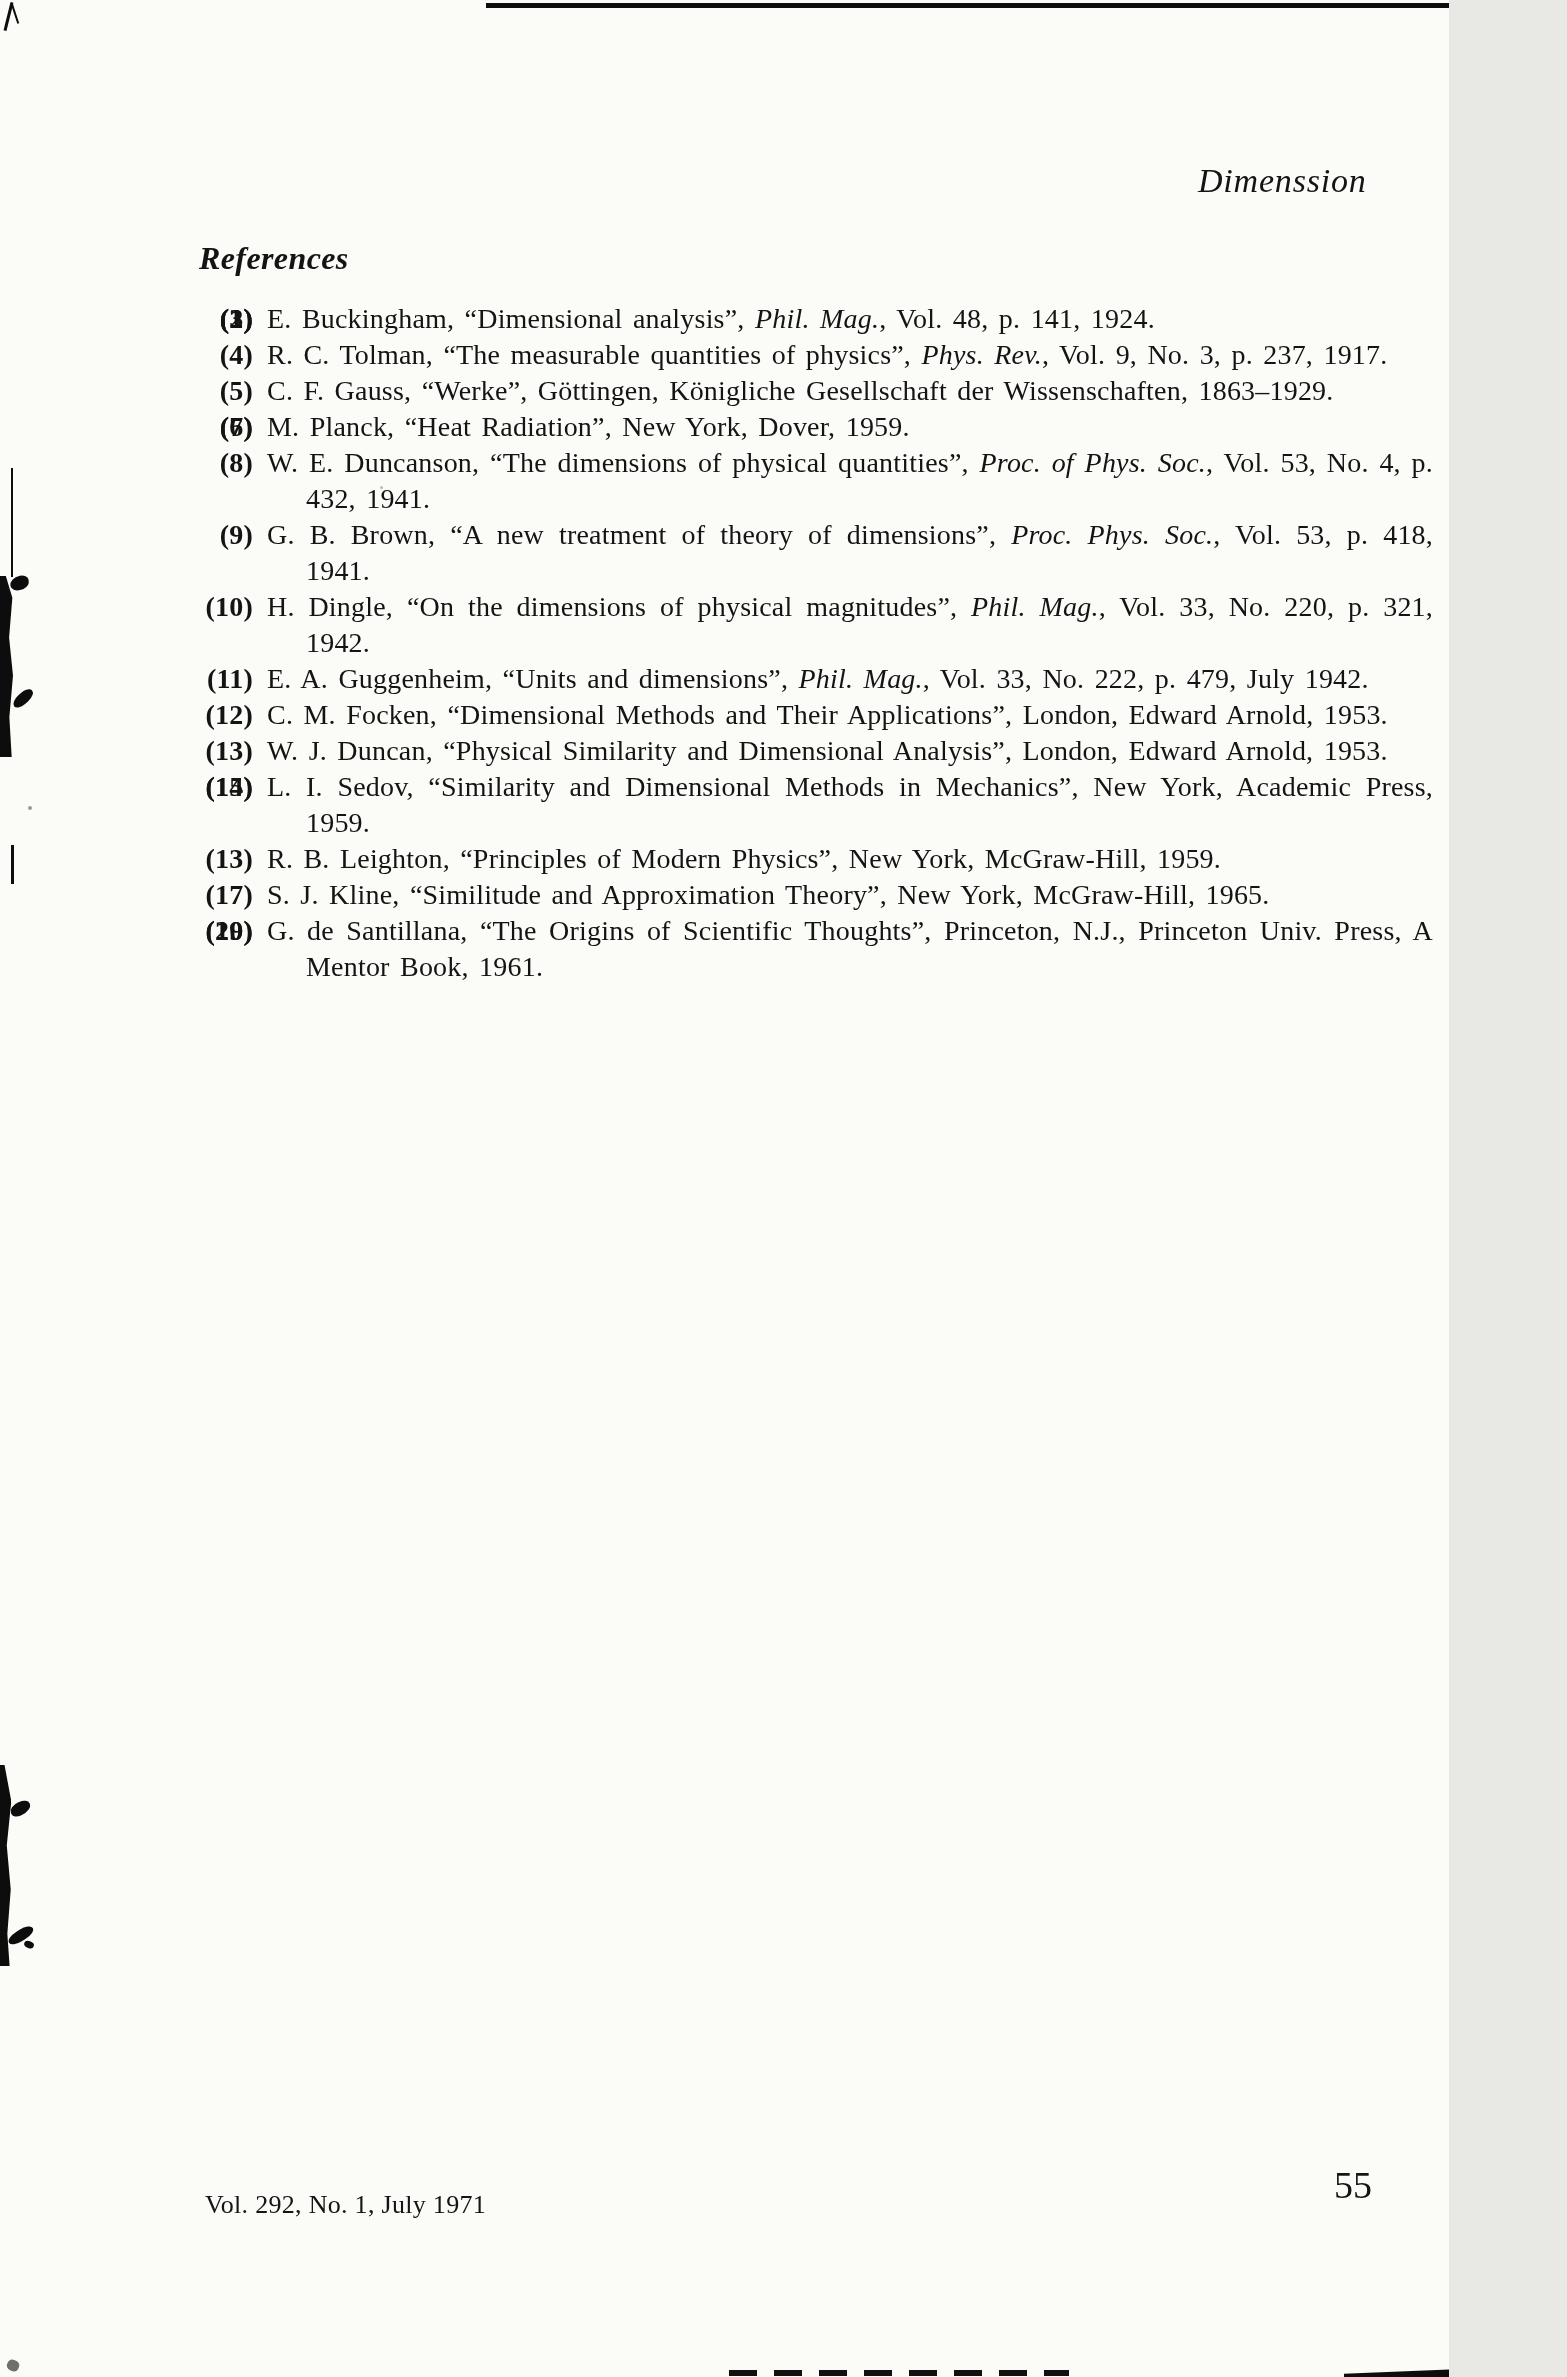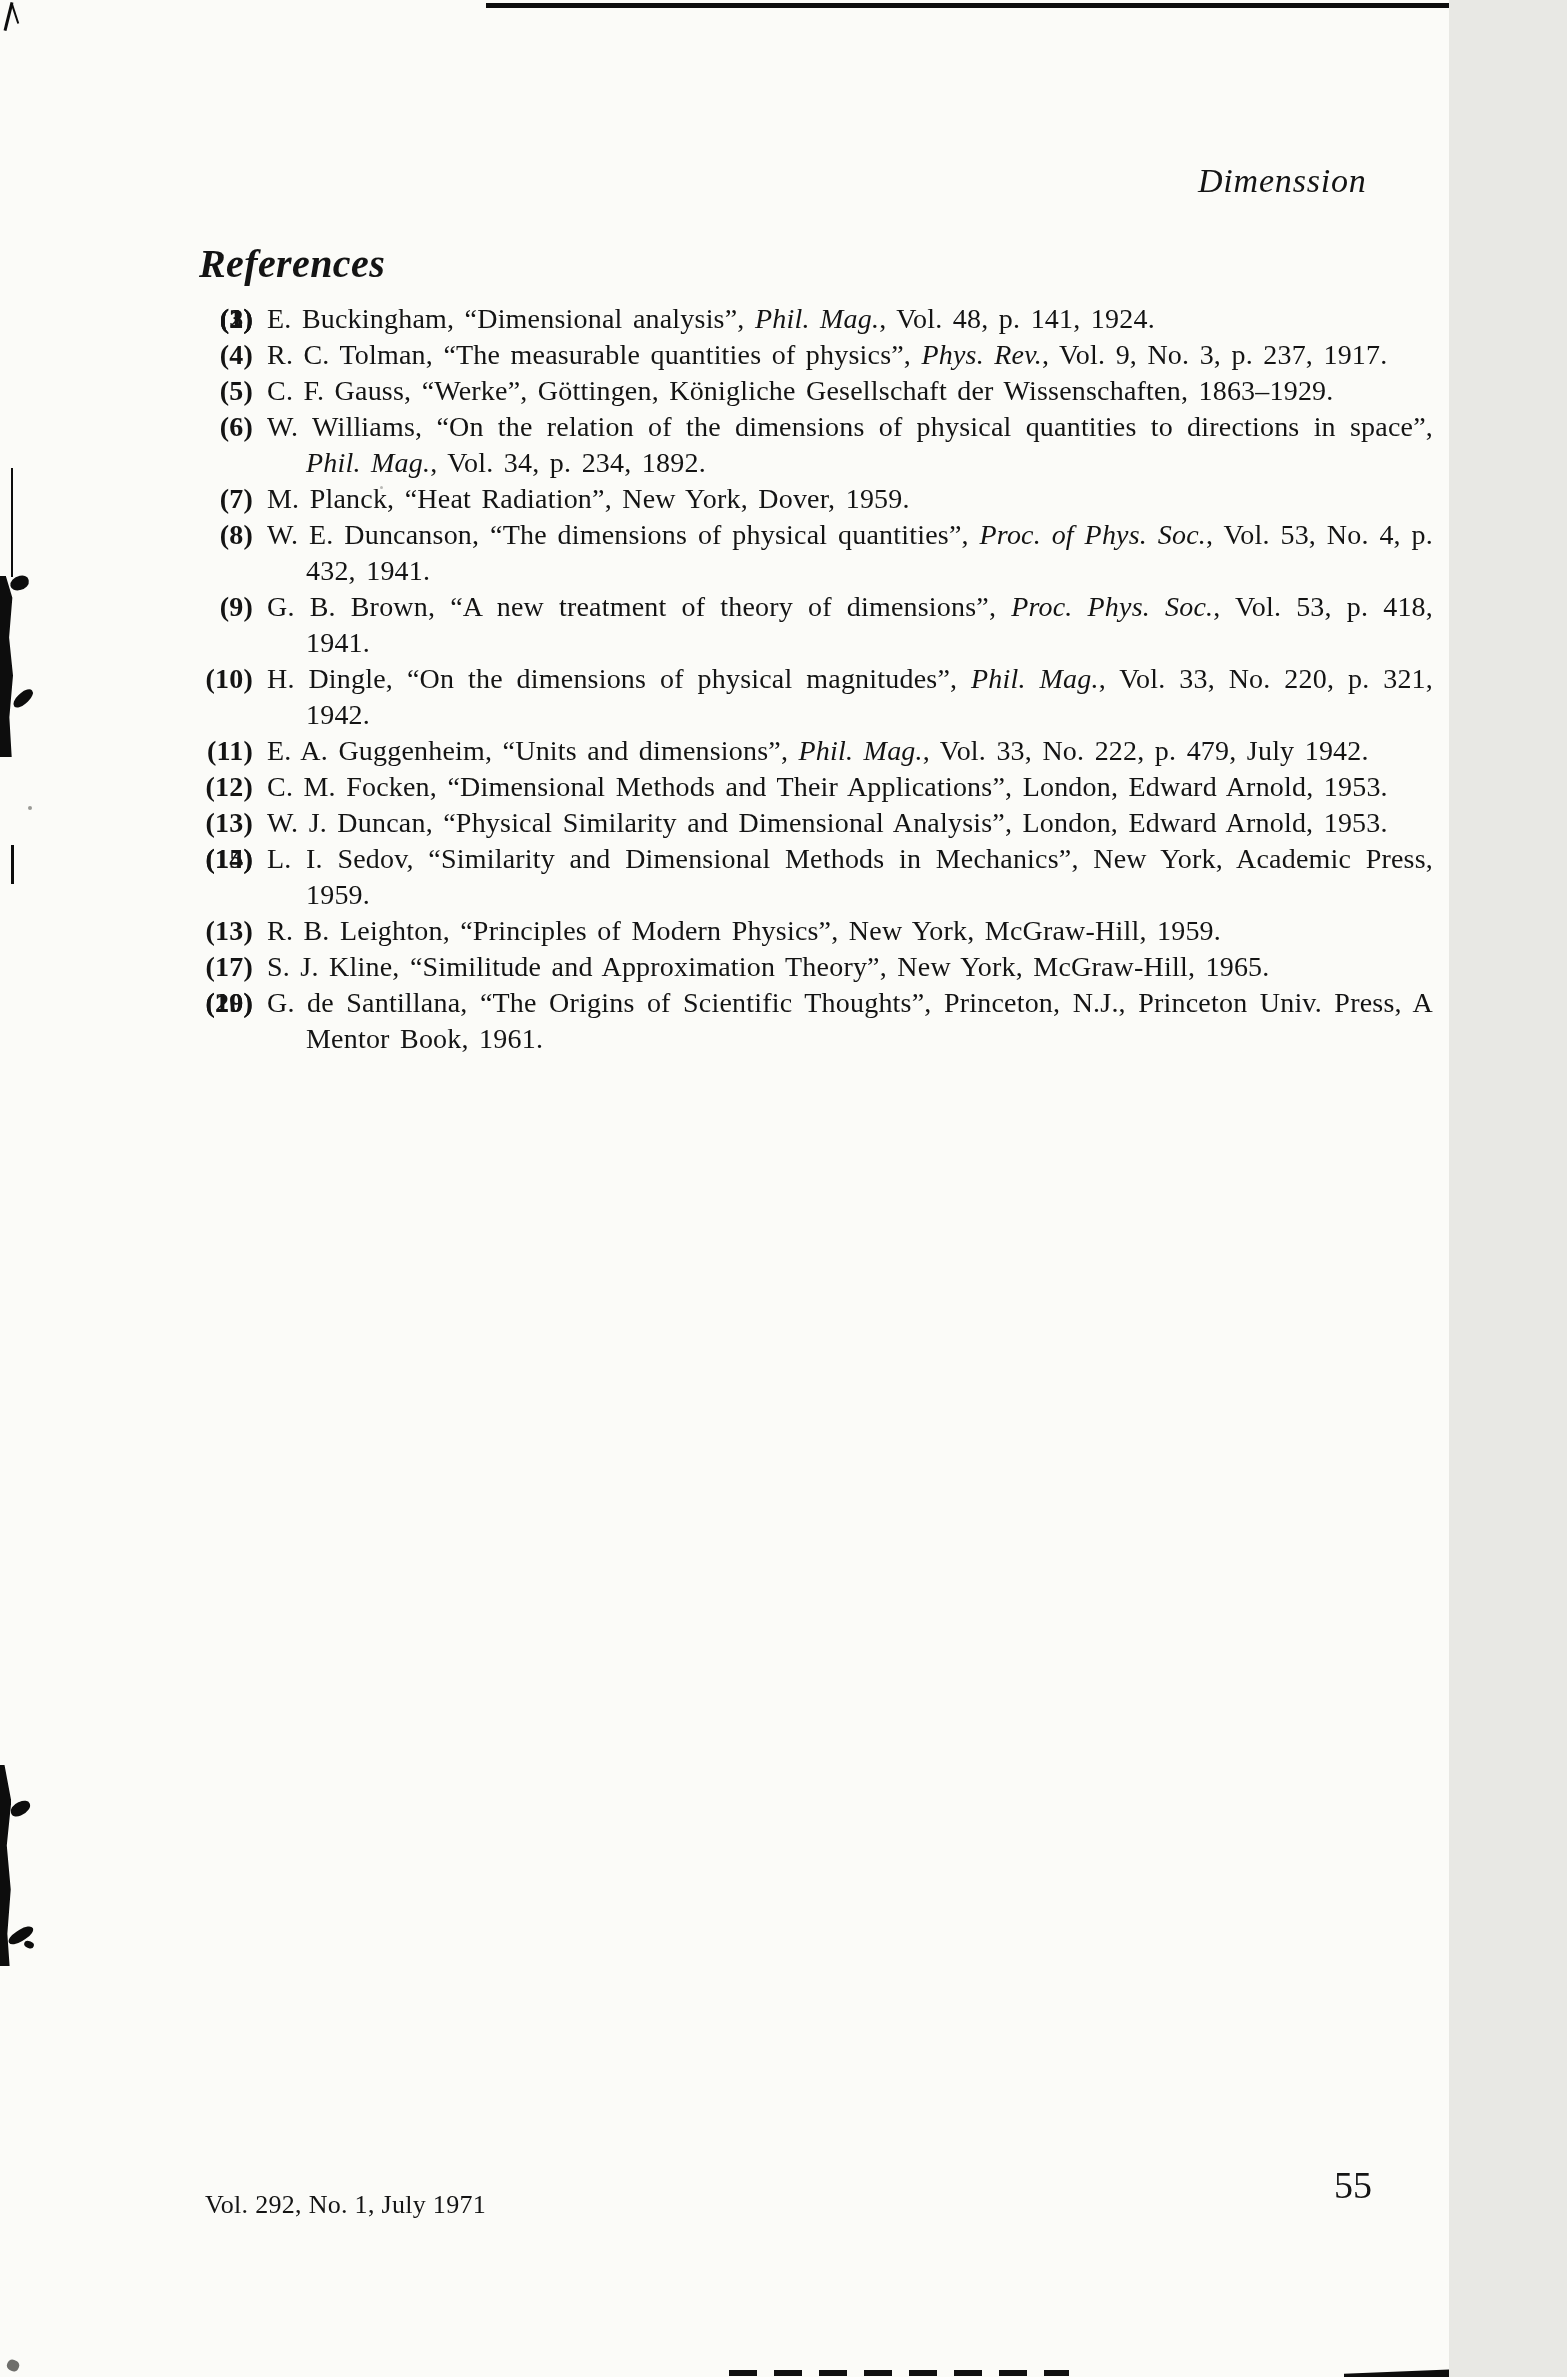--- a/index.html
+++ b/index.html
@@ -24,21 +24,21 @@
     font-style:italic;
     font-size:34px;
     letter-spacing:0.8px;
     white-space:nowrap;
   }
   .section-heading{
     position:absolute;
     left:199px; top:240px;
     font-weight:bold;
     font-style:italic;
-    font-size:40px;
+    font-size:32px;
     letter-spacing:0.4px;
   }
   .ref-list{
     position:absolute;
     left:0; top:301px;
     width:1433px;
     font-size:28px;
     line-height:36px;
     letter-spacing:0.2px;
     word-spacing:3.2px;
@@ -124,21 +124,21 @@
   <div class="running-head">Dimenssion</div>
 
   <div class="section-heading">References</div>
 
   <div class="ref-list">
       <div class="ref"><span class="ref-num">(1)</span></div>
       <div class="ref"><span class="ref-num">(2)</span></div>
       <div class="ref"><span class="ref-num">(3)</span><span class="ref-text"><span>E. Buckingham, “Dimensional analysis”, </span><i>Phil. Mag.</i><span>, Vol. 48, p. 141, 1924.</span></span></div>
       <div class="ref"><span class="ref-num">(4)</span><span class="ref-text"><span>R. C. Tolman, “The measurable quantities of physics”, </span><i>Phys. Rev.</i><span>, Vol. 9, No. 3, p. 237, 1917.</span></span></div>
       <div class="ref"><span class="ref-num">(5)</span><span class="ref-text"><span>C. F. Gauss, “Werke”, Göttingen, Königliche Gesellschaft der Wissenschaften, 1863–1929.</span></span></div>
-      <div class="ref"><span class="ref-num">(6)</span><span class="ref-text"><span>W. Williams, “On the relation of the dimensions of physical quantities to directions in space”, </span><i>Phil. Mag.</i><span>, Vol. 34, p. 234, 1892.</span></span></div>
+      <div class="ref"><span class="ref-num">(6)</span></div>
       <div class="ref"><span class="ref-num">(7)</span><span class="ref-text"><span>M. Planck, “Heat Radiation”, New York, Dover, 1959.</span></span></div>
       <div class="ref"><span class="ref-num">(8)</span><span class="ref-text"><span>W. E. Duncanson, “The dimensions of physical quantities”, </span><i>Proc. of Phys. Soc.</i><span>, Vol. 53, No. 4, p. 432, 1941.</span></span></div>
       <div class="ref"><span class="ref-num">(9)</span><span class="ref-text"><span>G. B. Brown, “A new treatment of theory of dimensions”, </span><i>Proc. Phys. Soc.</i><span>, Vol. 53, p. 418, 1941.</span></span></div>
       <div class="ref"><span class="ref-num">(10)</span><span class="ref-text"><span>H. Dingle, “On the dimensions of physical magnitudes”, </span><i>Phil. Mag.</i><span>, Vol. 33, No. 220, p. 321, 1942.</span></span></div>
       <div class="ref"><span class="ref-num">(11)</span><span class="ref-text"><span>E. A. Guggenheim, “Units and dimensions”, </span><i>Phil. Mag.</i><span>, Vol. 33, No. 222, p. 479, July 1942.</span></span></div>
       <div class="ref"><span class="ref-num">(12)</span><span class="ref-text"><span>C. M. Focken, “Dimensional Methods and Their Applications”, London, Edward Arnold, 1953.</span></span></div>
       <div class="ref"><span class="ref-num">(13)</span><span class="ref-text"><span>W. J. Duncan, “Physical Similarity and Dimensional Analysis”, London, Edward Arnold, 1953.</span></span></div>
       <div class="ref"><span class="ref-num">(14)</span></div>
       <div class="ref"><span class="ref-num">(15)</span><span class="ref-text"><span>L. I. Sedov, “Similarity and Dimensional Methods in Mechanics”, New York, Academic Press, 1959.</span></span></div>
       <div class="ref"><span class="ref-num">(13)</span><span class="ref-text"><span>R. B. Leighton, “Principles of Modern Physics”, New York, McGraw-Hill, 1959.</span></span></div>

